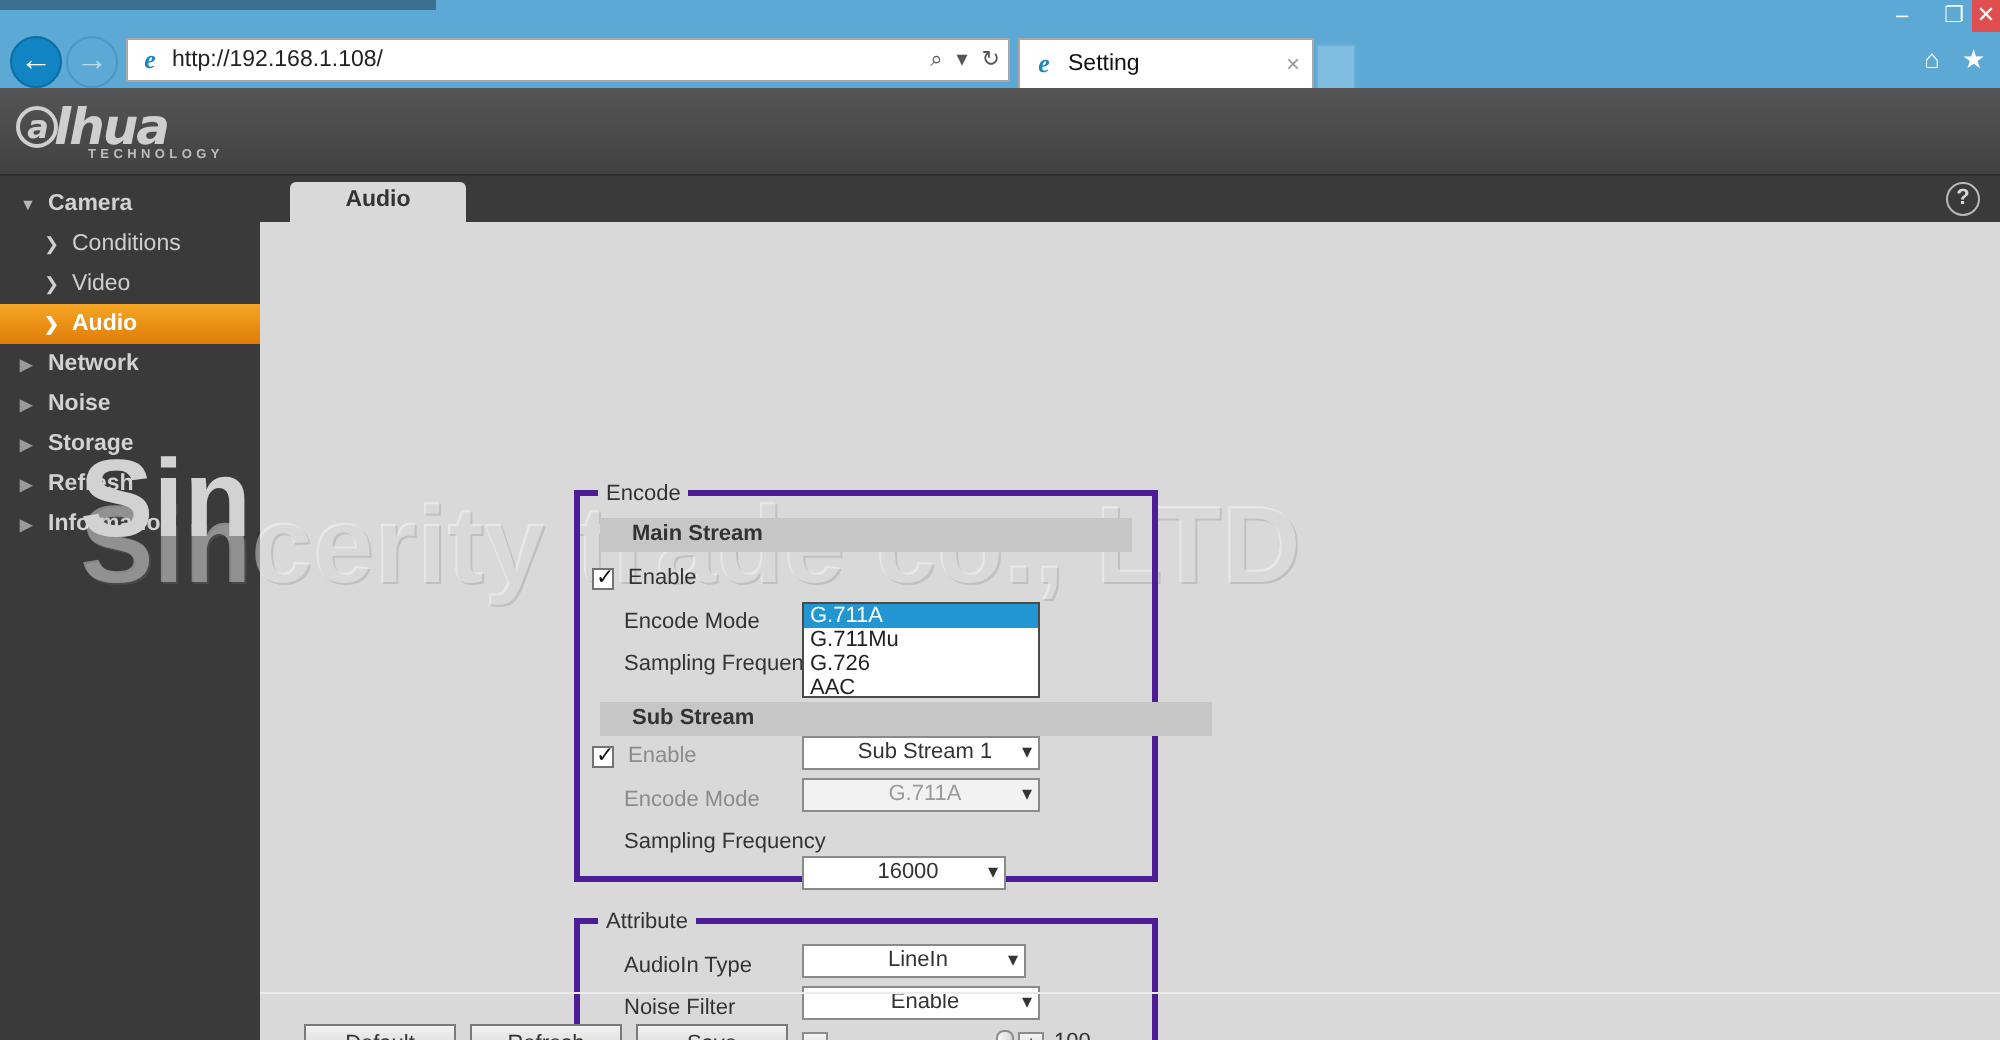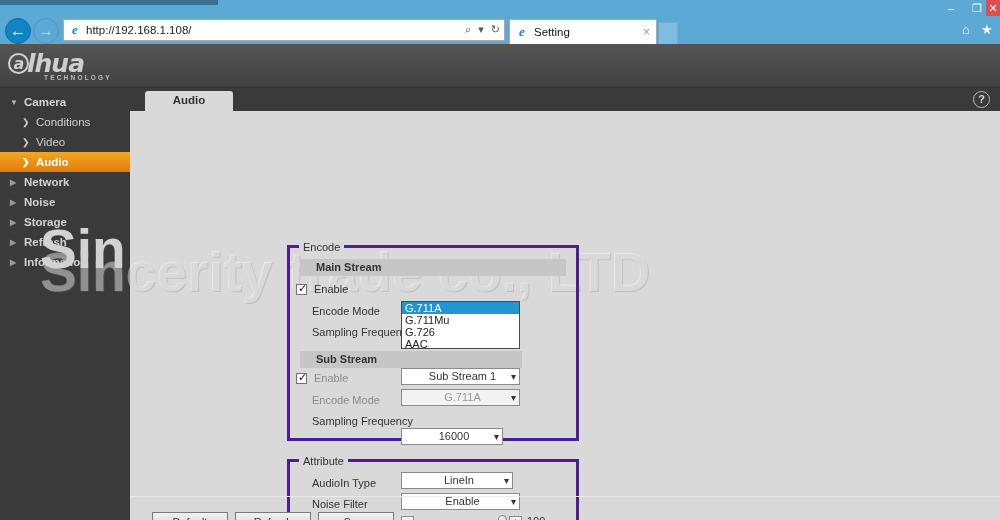--- a/index.html
+++ b/index.html
@@ -383,21 +383,21 @@
     <span class="row-label" style="left:182px; top:194px;">Encode Mode</span>
     <span class="row-label" style="left:182px; top:215px;">Sampling Frequency</span>
 
     <div id="encode-mode-list">
       <div class="opt sel-opt">G.711A</div>
       <div class="opt">G.711Mu</div>
       <div class="opt">G.726</div>
       <div class="opt">AAC</div>
     </div>
 
-    <div class="section-head" style="left:170px; top:240px; width:222px;">Sub Stream</div>
+    <div class="section-head" style="left:170px; top:240px; width:306px;">Sub Stream</div>
 
     <div class="cb" style="left:166px; top:262px;"></div>
     <span class="row-label" style="left:184px; top:261px; color:#8b8b8b;">Enable</span>
     <div class="sel" style="left:271px; top:257px; width:119px;">
       <span>Sub Stream 1</span>
       <span class="arrow">▾</span>
     </div>
 
     <span class="row-label" style="left:182px; top:283px; color:#8b8b8b;">Encode Mode</span>
     <div class="sel disabled" style="left:271px; top:278px; width:119px;">

